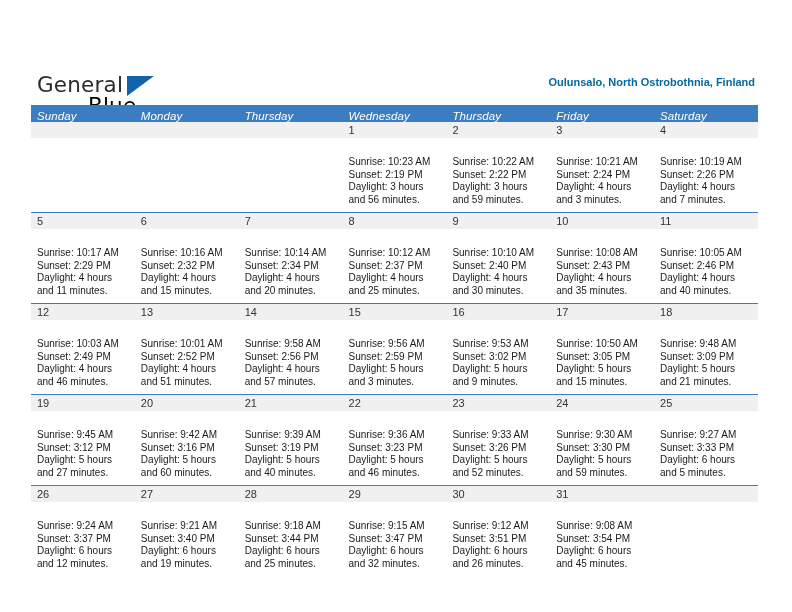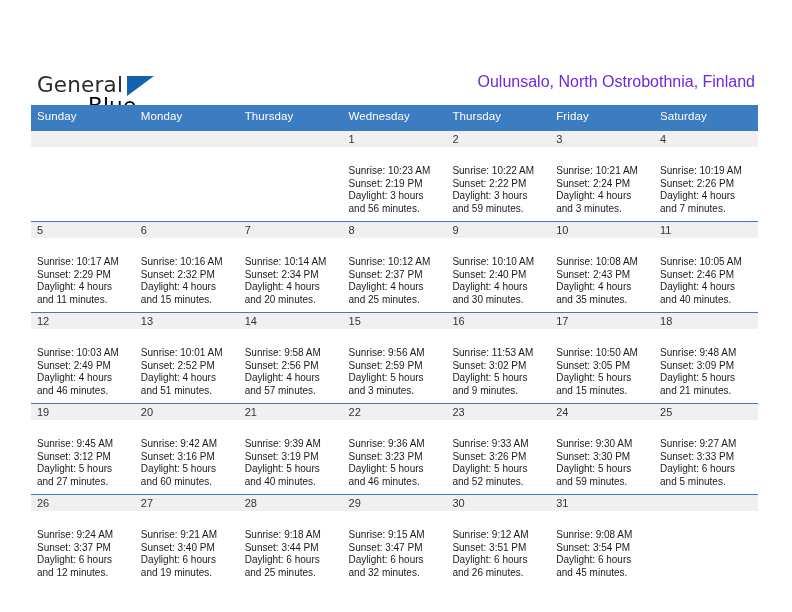--- a/index.html
+++ b/index.html
@@ -76,46 +76,47 @@
     text-align: right;
   }
   .cal-title {
     font-size: 27px;
     font-weight: 400;
     color: #1a1a1a;
     line-height: 34px;
     letter-spacing: 0.1px;
   }
   .cal-subtitle {
-    font-size: 16px;
-    font-weight: 400;
-    color: #6d28d9;
+    font-size: 11px;
+    font-weight: 700;
+    color: #0369a1;
     line-height: 20px;
     margin-top: 5px;
   }
 
   
   .calendar {
     position: absolute;
     left: 31px;
     top: 105px;
     width: 727px;
     border-collapse: collapse;
     table-layout: fixed;
   }
 
   .calendar th {
     background: #3b7dc0;
     color: #ffffff;
     font-size: 11.5px;
     font-weight: 400;
     text-align: left;
-    padding: 5px 0 9px 6px;
+    padding: 5px 0 0 6px;
     height: 11px;
     letter-spacing: 0.1px;
+    font-style: italic;
   }
 
   .calendar td {
     vertical-align: top;
     padding: 0;
     width: 103.857px;
     height: 90px;
     border-top: 1px solid #3b7dc0;
   }
   .calendar tr.week:first-of-type td {
@@ -325,21 +326,21 @@
             <div class="cell-body">
               <div>Sunrise: 9:56 AM</div>
               <div>Sunset: 2:59 PM</div>
               <div>Daylight: 5 hours</div>
               <div>and 3 minutes.</div>
             </div>
           </td>
           <td>
             <div class="daynum-band">16</div>
             <div class="cell-body">
-              <div>Sunrise: 11:53 AM</div>
+              <div>Sunrise: 9:53 AM</div>
               <div>Sunset: 3:02 PM</div>
               <div>Daylight: 5 hours</div>
               <div>and 9 minutes.</div>
             </div>
           </td>
           <td>
             <div class="daynum-band">17</div>
             <div class="cell-body">
               <div>Sunrise: 10:50 AM</div>
               <div>Sunset: 3:05 PM</div>

